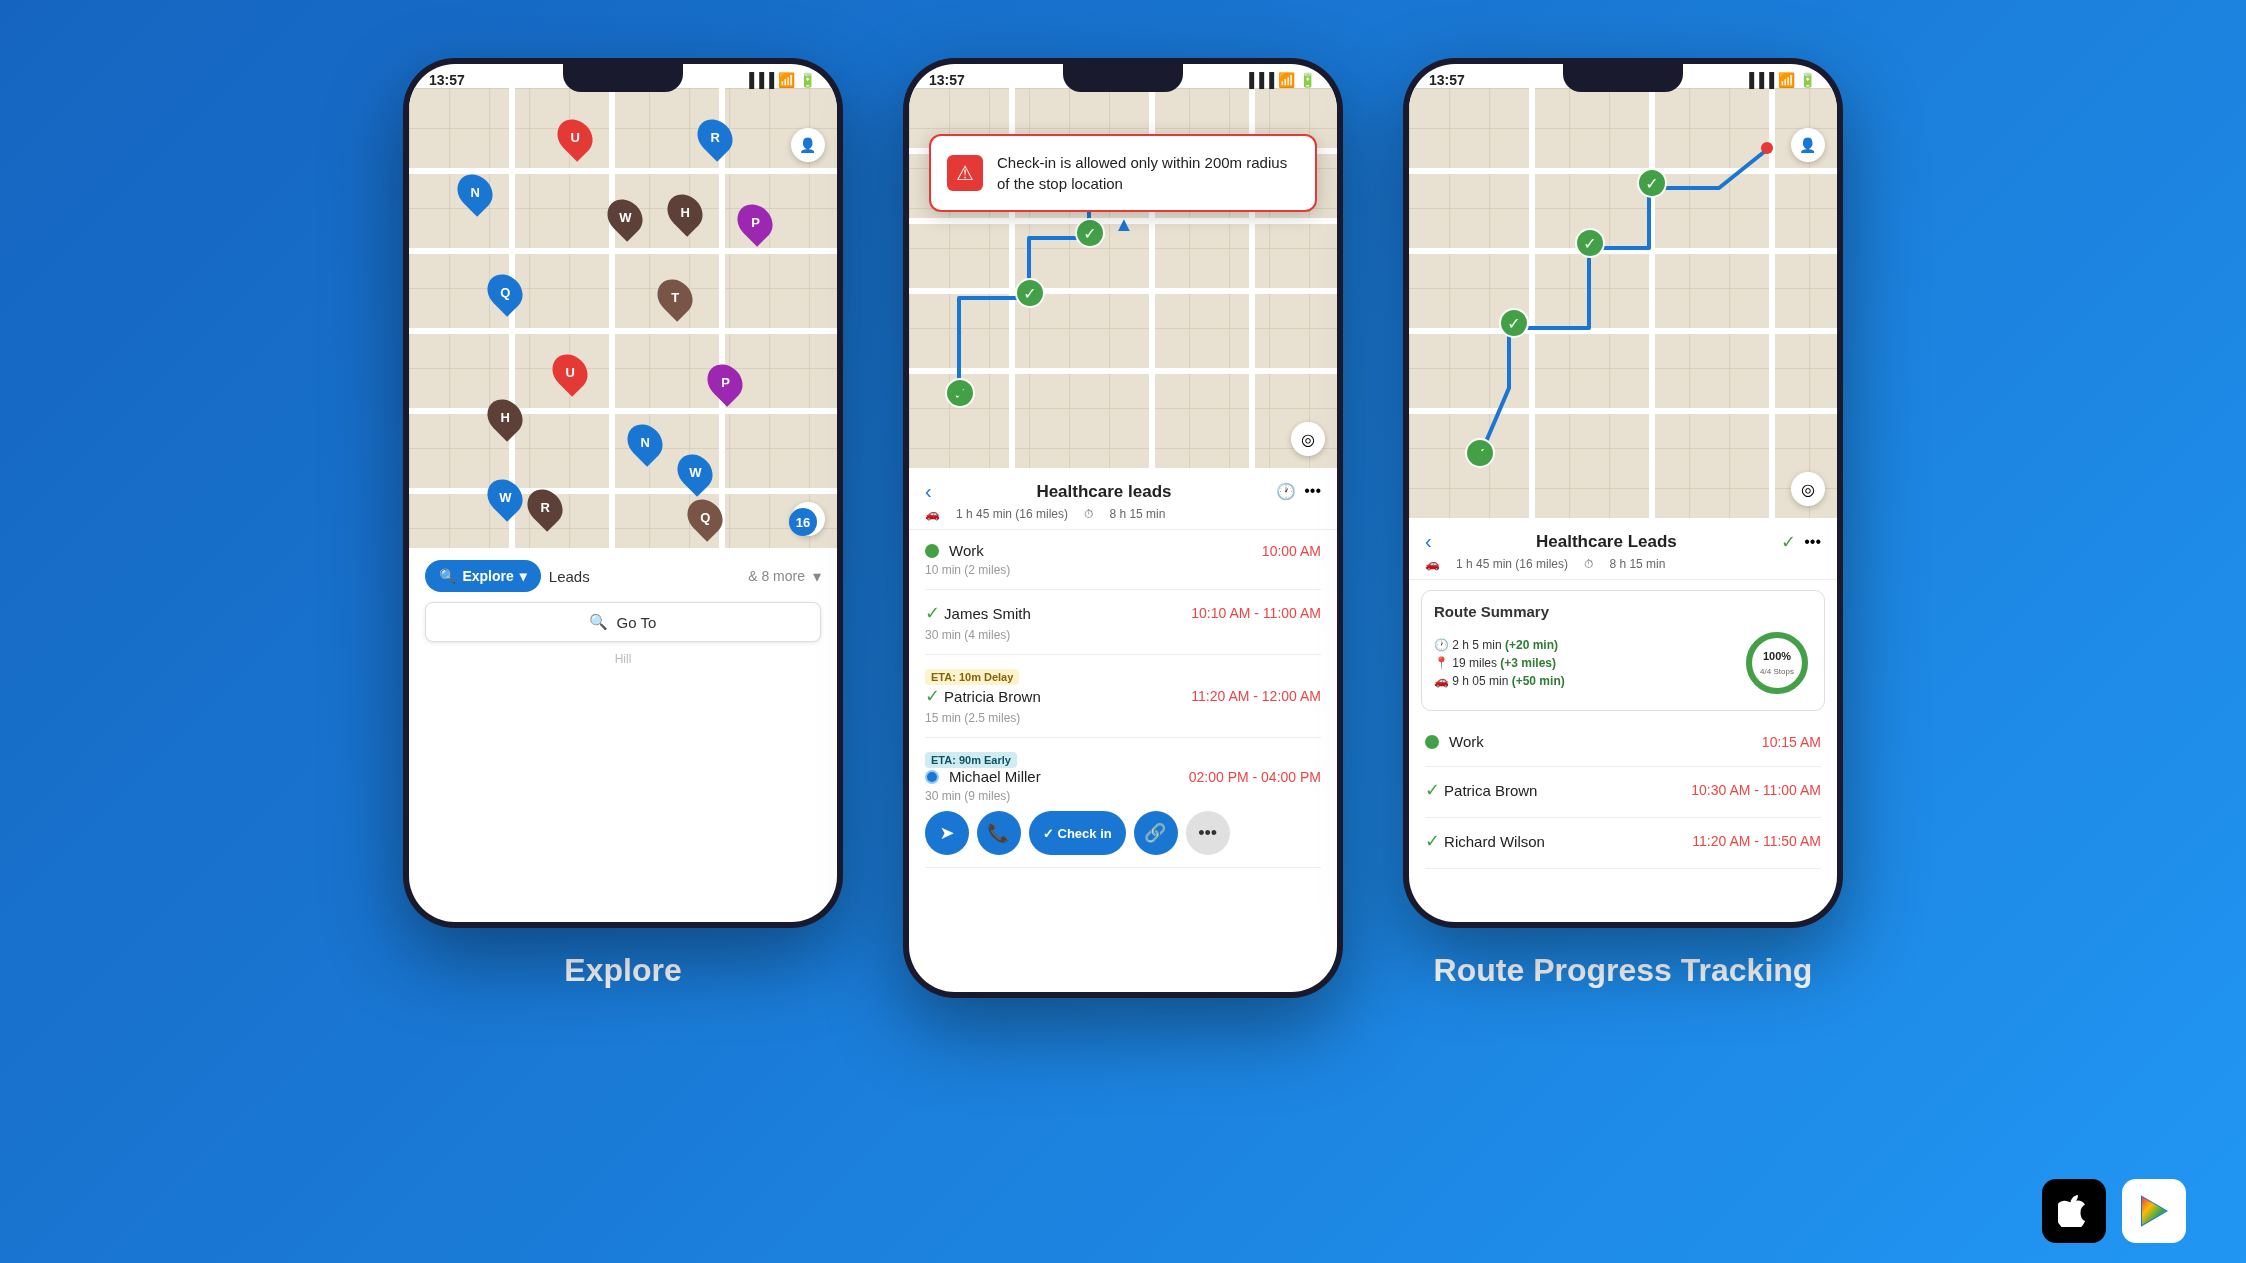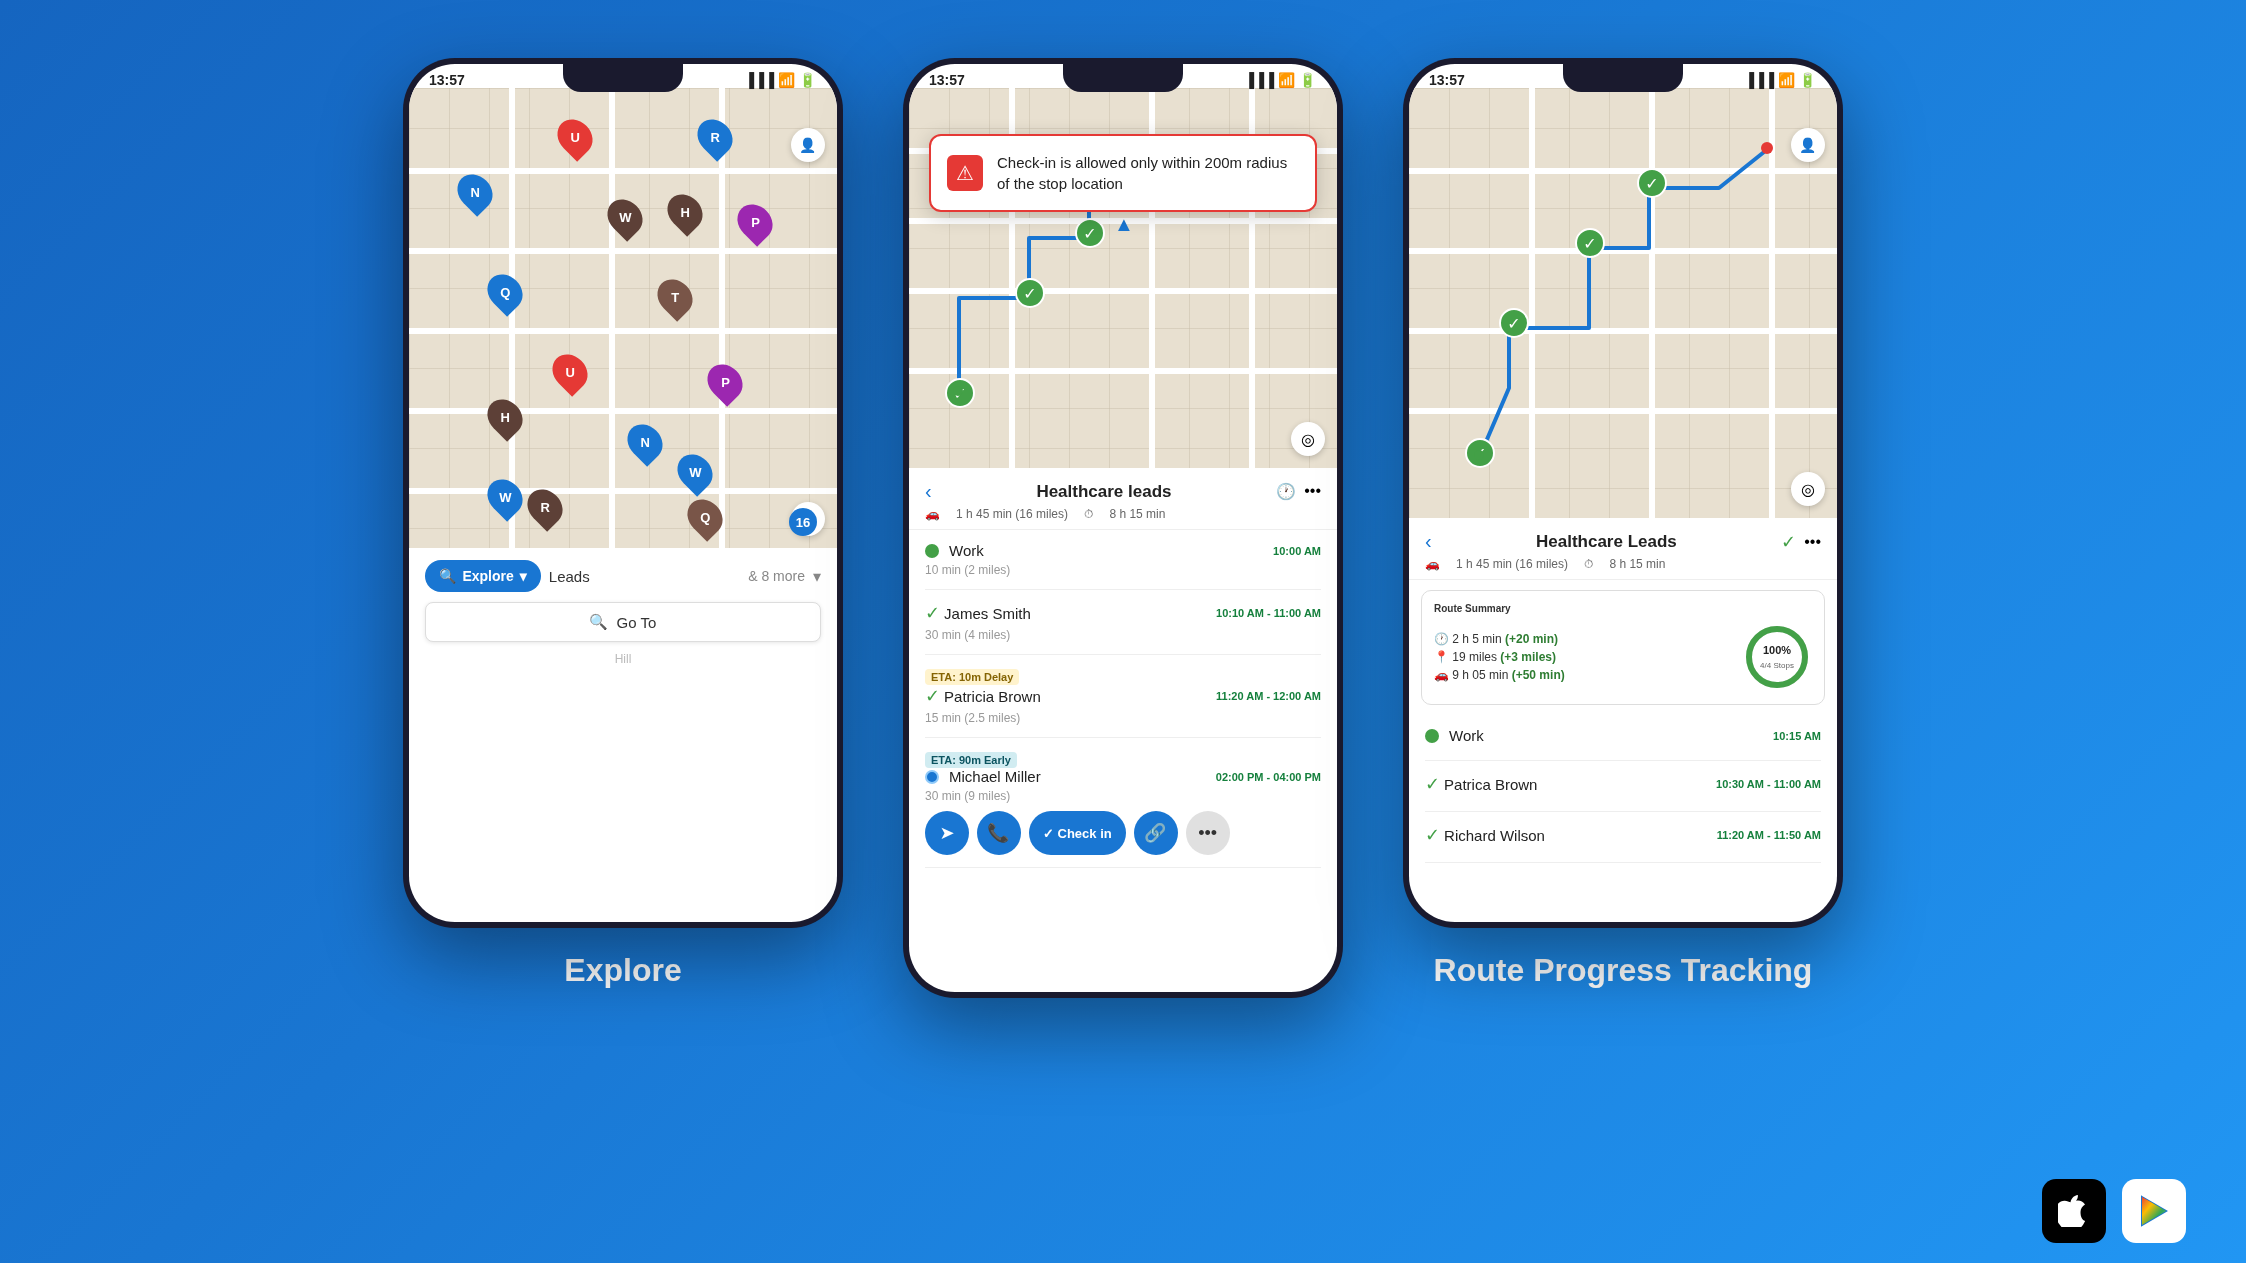--- a/index.html
+++ b/index.html
@@ -234,23 +234,22 @@
       align-items: center;
       justify-content: space-between;
       margin-bottom: 4px;
     }
     .route-item-name {
       font-size: 15px;
       font-weight: 500;
       color: #222;
     }
     .route-item-time {
-      font-size: 11px;
-      color: #15803d;
-      font-weight: bold;
+      font-size: 14px;
+      color: #ef4444;
     }
     .route-item-distance {
       font-size: 12px;
       color: #999;
       margin-top: 2px;
     }
     .route-dot {
       width: 14px;
       height: 14px;
       border-radius: 50%;
@@ -347,21 +346,21 @@
     }
 
     
     .route-summary-box {
       margin: 10px 12px;
       border: 1px solid #ddd;
       border-radius: 10px;
       padding: 12px;
     }
     .route-summary-title {
-      font-size: 10px;
+      font-size: 15px;
       font-weight: 600;
       color: #333;
       margin-bottom: 8px;
     }
     .route-summary-content {
       display: flex;
       align-items: center;
       justify-content: space-between;
     }
     .route-summary-stats {

